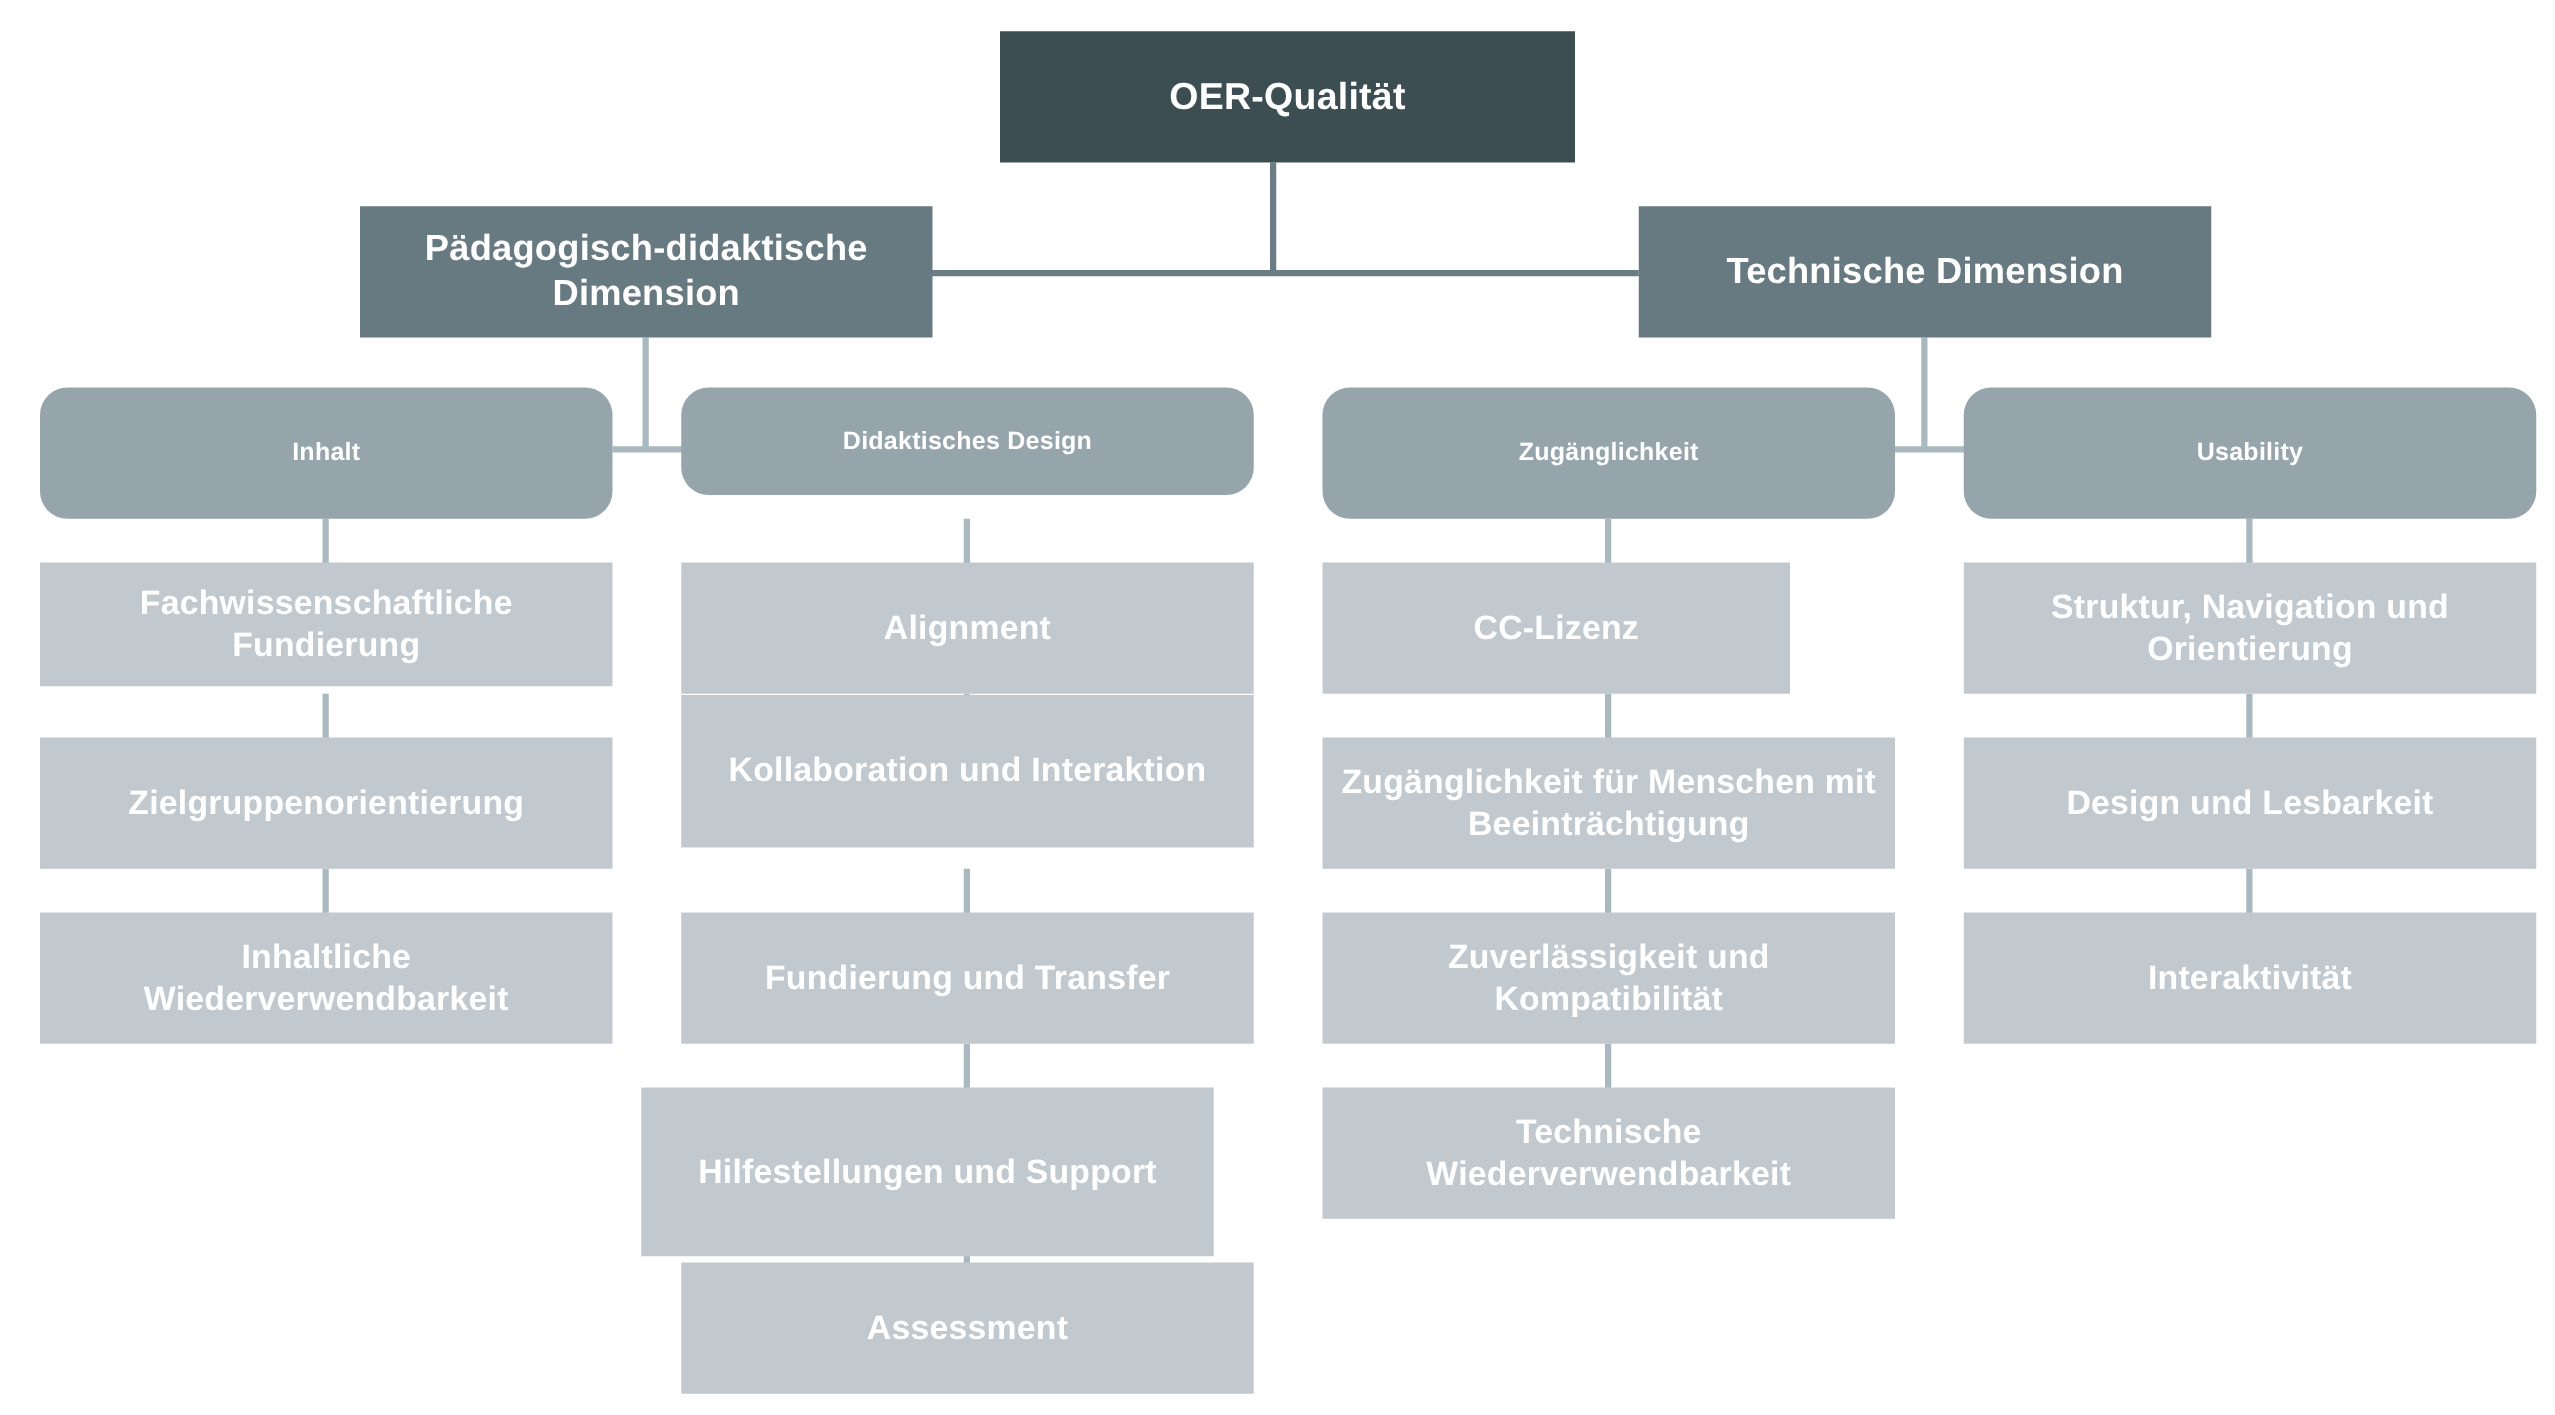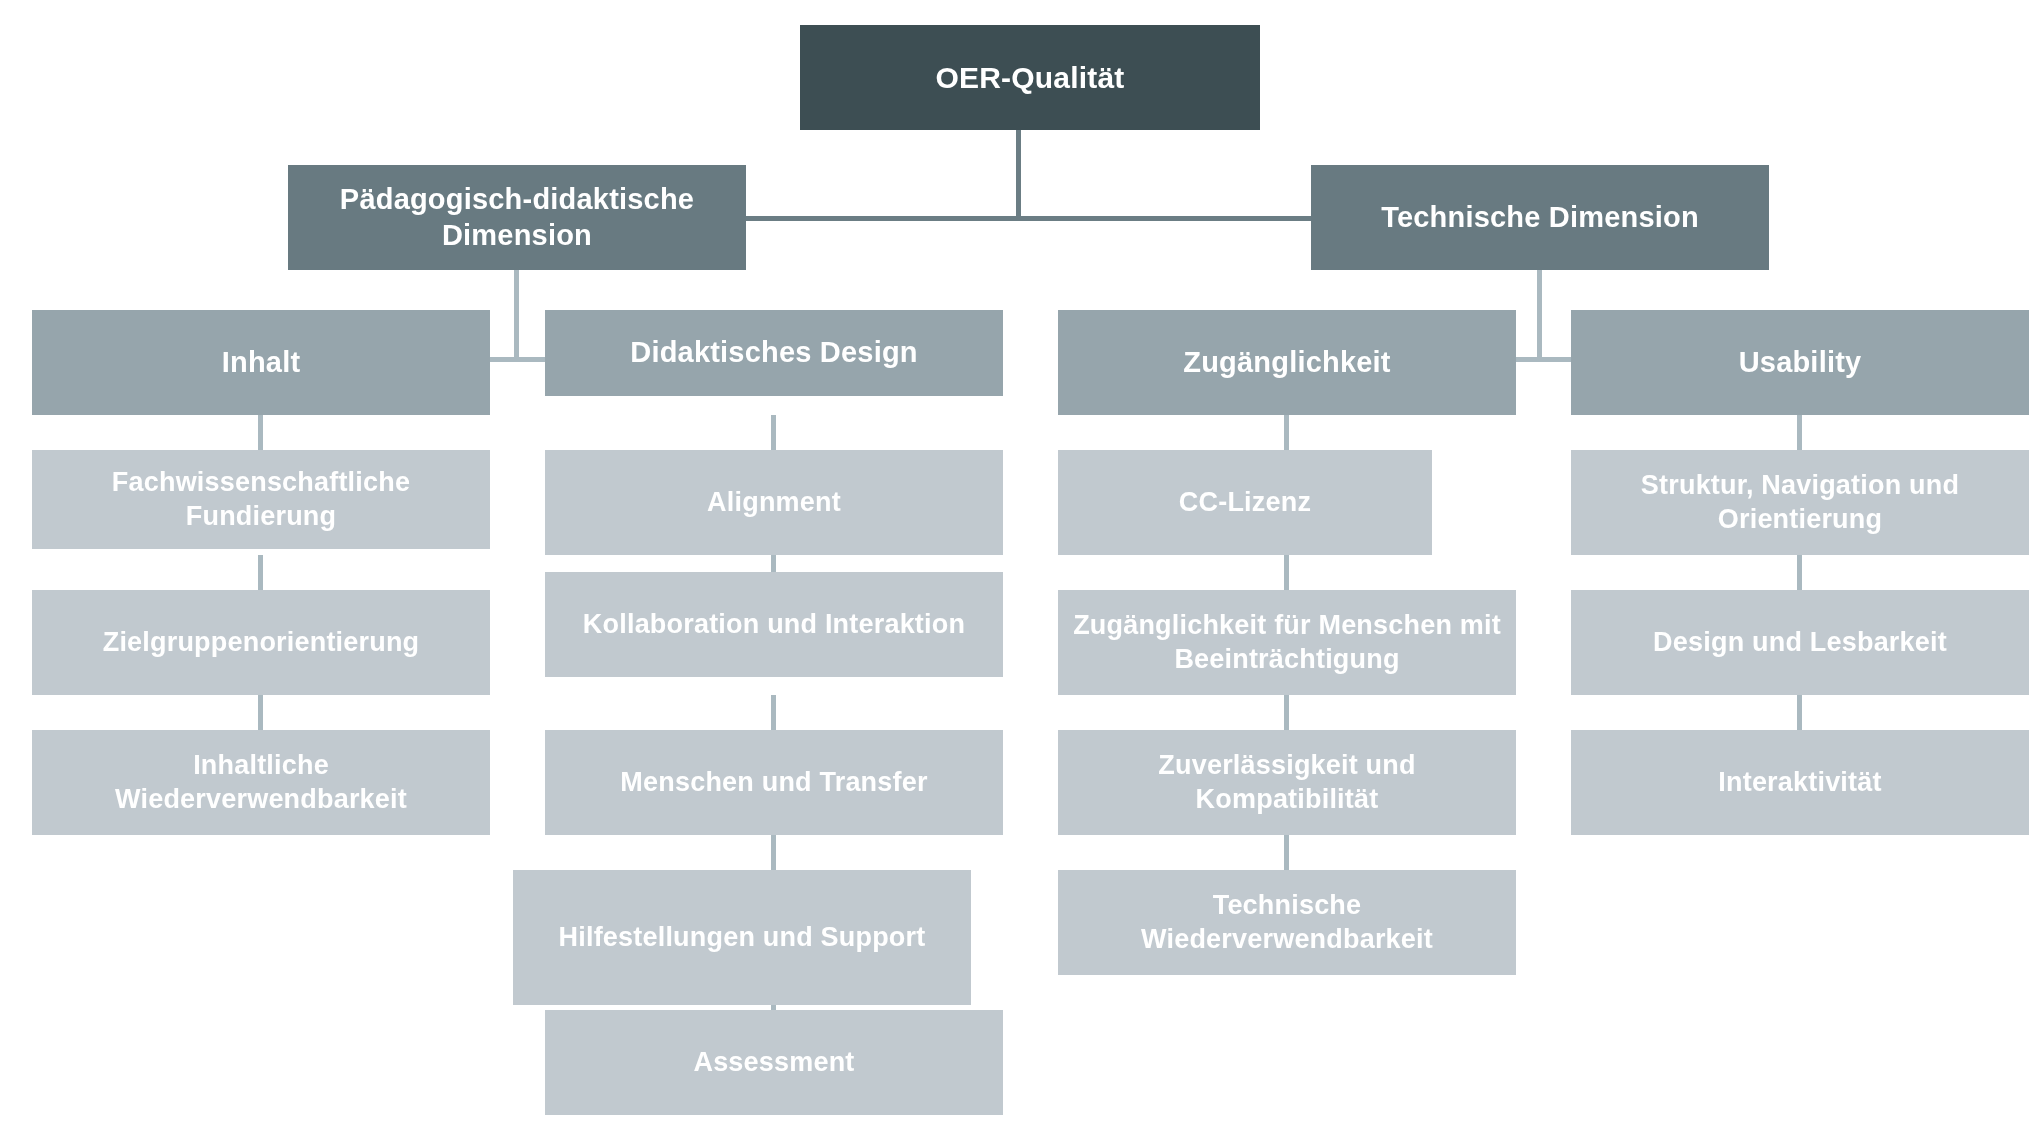--- a/index.html
+++ b/index.html
@@ -5,21 +5,21 @@
   html,body{margin:0;padding:0;background:#ffffff;}
   body{width:2044px;height:1132px;position:relative;overflow:hidden;
        font-family:"Liberation Sans","DejaVu Sans",sans-serif;}
   #stage{position:absolute;left:0;top:0;width:2044px;height:1132px;background:#ffffff;}
 
   .node{position:absolute;box-sizing:border-box;display:flex;align-items:center;
         justify-content:center;text-align:center;color:#ffffff;font-weight:bold;
         line-height:1.24;padding:16px 14px;}
   .lvl1{background:#3d4e53;font-size:30px;letter-spacing:.2px;}
   .lvl2{background:#687a81;font-size:29px;letter-spacing:.2px;}
-  .lvl3{background:#96a5ac;font-size:29px;letter-spacing:.2px;}
+  .lvl3{background:#96a5ac;font-size:20px;letter-spacing:.2px;border-radius:22px;}
   .lvl4{background:#c1c9cf;font-size:27px;letter-spacing:.2px;}
 
   .conn{position:absolute;background:#aab9c0;}
   .conn.dark{background:#6b7d84;}
 </style>
 </head>
 <body>
 
 <div id="stage">
 
@@ -60,22 +60,22 @@
   <div class="node lvl3" style="left:32px;top:310px;width:458px;height:105px;">Inhalt</div>
   <div class="node lvl3" style="left:545px;top:310px;width:458px;height:86px;">Didaktisches Design</div>
   <div class="node lvl3" style="left:1058px;top:310px;width:458px;height:105px;">Zugänglichkeit</div>
   <div class="node lvl3" style="left:1571px;top:310px;width:458px;height:105px;">Usability</div>
 
   <div class="node lvl4" style="left:32px;top:450px;width:458px;height:99px;">Fachwissenschaftliche Fundierung</div>
   <div class="node lvl4" style="left:32px;top:590px;width:458px;height:105px;">Zielgruppenorientierung</div>
   <div class="node lvl4" style="left:32px;top:730px;width:458px;height:105px;">Inhaltliche Wiederverwendbarkeit</div>
 
   <div class="node lvl4" style="left:545px;top:450px;width:458px;height:105px;">Alignment</div>
-  <div class="node lvl4" style="left:545px;top:572px;width:458px;height:105px;">Kollaboration und Interaktion</div>
-  <div class="node lvl4" style="left:545px;top:730px;width:458px;height:105px;">Menschen und Transfer</div>
+  <div class="node lvl4" style="left:545px;top:556px;width:458px;height:122px;">Kollaboration und Interaktion</div>
+  <div class="node lvl4" style="left:545px;top:730px;width:458px;height:105px;">Fundierung und Transfer</div>
   <div class="node lvl4" style="left:513px;top:870px;width:458px;height:135px;">Hilfestellungen und Support</div>
   <div class="node lvl4" style="left:545px;top:1010px;width:458px;height:105px;">Assessment</div>
 
   <div class="node lvl4" style="left:1058px;top:450px;width:374px;height:105px;">CC-Lizenz</div>
   <div class="node lvl4" style="left:1058px;top:590px;width:458px;height:105px;">Zugänglichkeit für Menschen mit Beeinträchtigung</div>
   <div class="node lvl4" style="left:1058px;top:730px;width:458px;height:105px;">Zuverlässigkeit und Kompatibilität</div>
   <div class="node lvl4" style="left:1058px;top:870px;width:458px;height:105px;">Technische Wiederverwendbarkeit</div>
 
   <div class="node lvl4" style="left:1571px;top:450px;width:458px;height:105px;">Struktur, Navigation und Orientierung</div>
   <div class="node lvl4" style="left:1571px;top:590px;width:458px;height:105px;">Design und Lesbarkeit</div>

